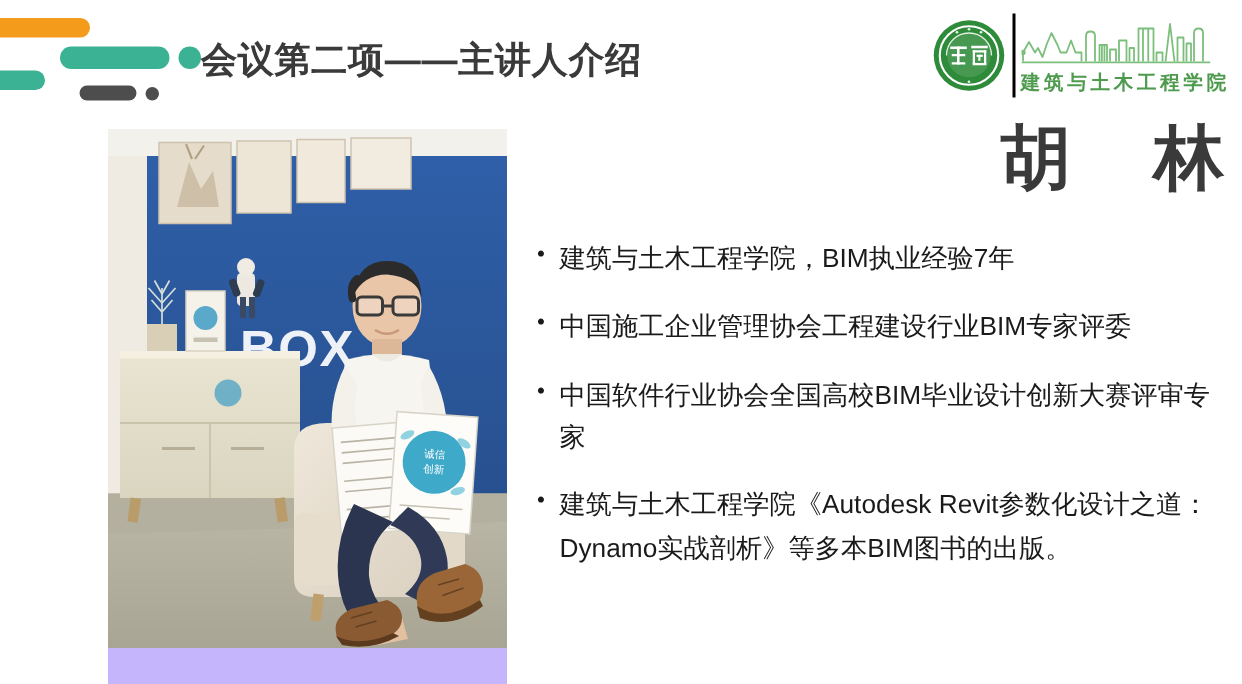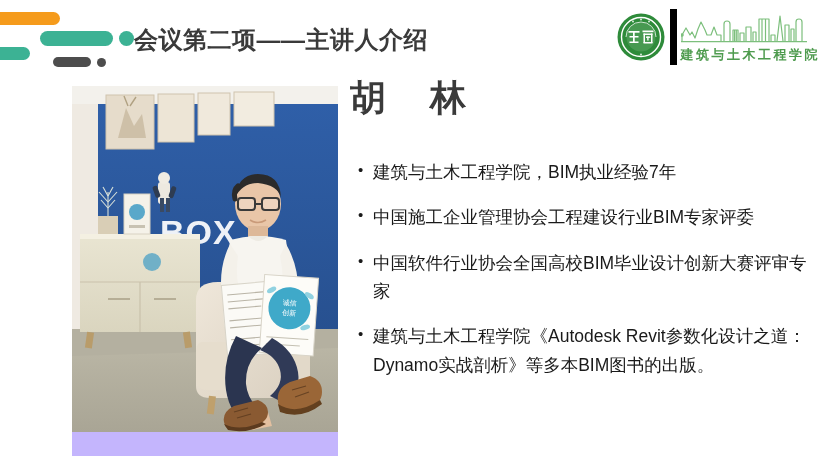--- a/index.html
+++ b/index.html
@@ -76,21 +76,21 @@
   }
   #logo-seal {
     width: 50px; height: 50px;
     flex: 0 0 auto;
     margin-right: 4px;
   }
   #logo-right {
     display: flex;
     flex-direction: column;
     justify-content: center;
-    border-left: 7px solid #000000;
+    border-left: 2px solid #000000;
     padding-left: 4px;
     height: 56px;
   }
   #logo-skyline { display: block; }
   #logo-college-name {
     font-size: 13px;
     color: #4E9B4E;
     letter-spacing: 2.5px;
     font-weight: bold;
     margin-top: 1px;
@@ -107,22 +107,22 @@
     -webkit-mask-image: radial-gradient(ellipse 96% 96% at 50% 50%, #000 74%, transparent 99%);
     mask-image: radial-gradient(ellipse 96% 96% at 50% 50%, #000 74%, transparent 99%);
   }
   #speaker-photo svg { display: block; }
 
   
   #speaker-name {
     position: absolute;
     left: 350px; top: 74px;
     width: 470px;
-    text-align: left;
-    font-size: 36px;
+    text-align: right;
+    font-size: 47px;
     font-weight: bold;
     color: #3A3A3A;
     letter-spacing: 4px;
   }
 
   
   #bio-list {
     position: absolute;
     left: 358px; top: 158px;
     width: 466px;

